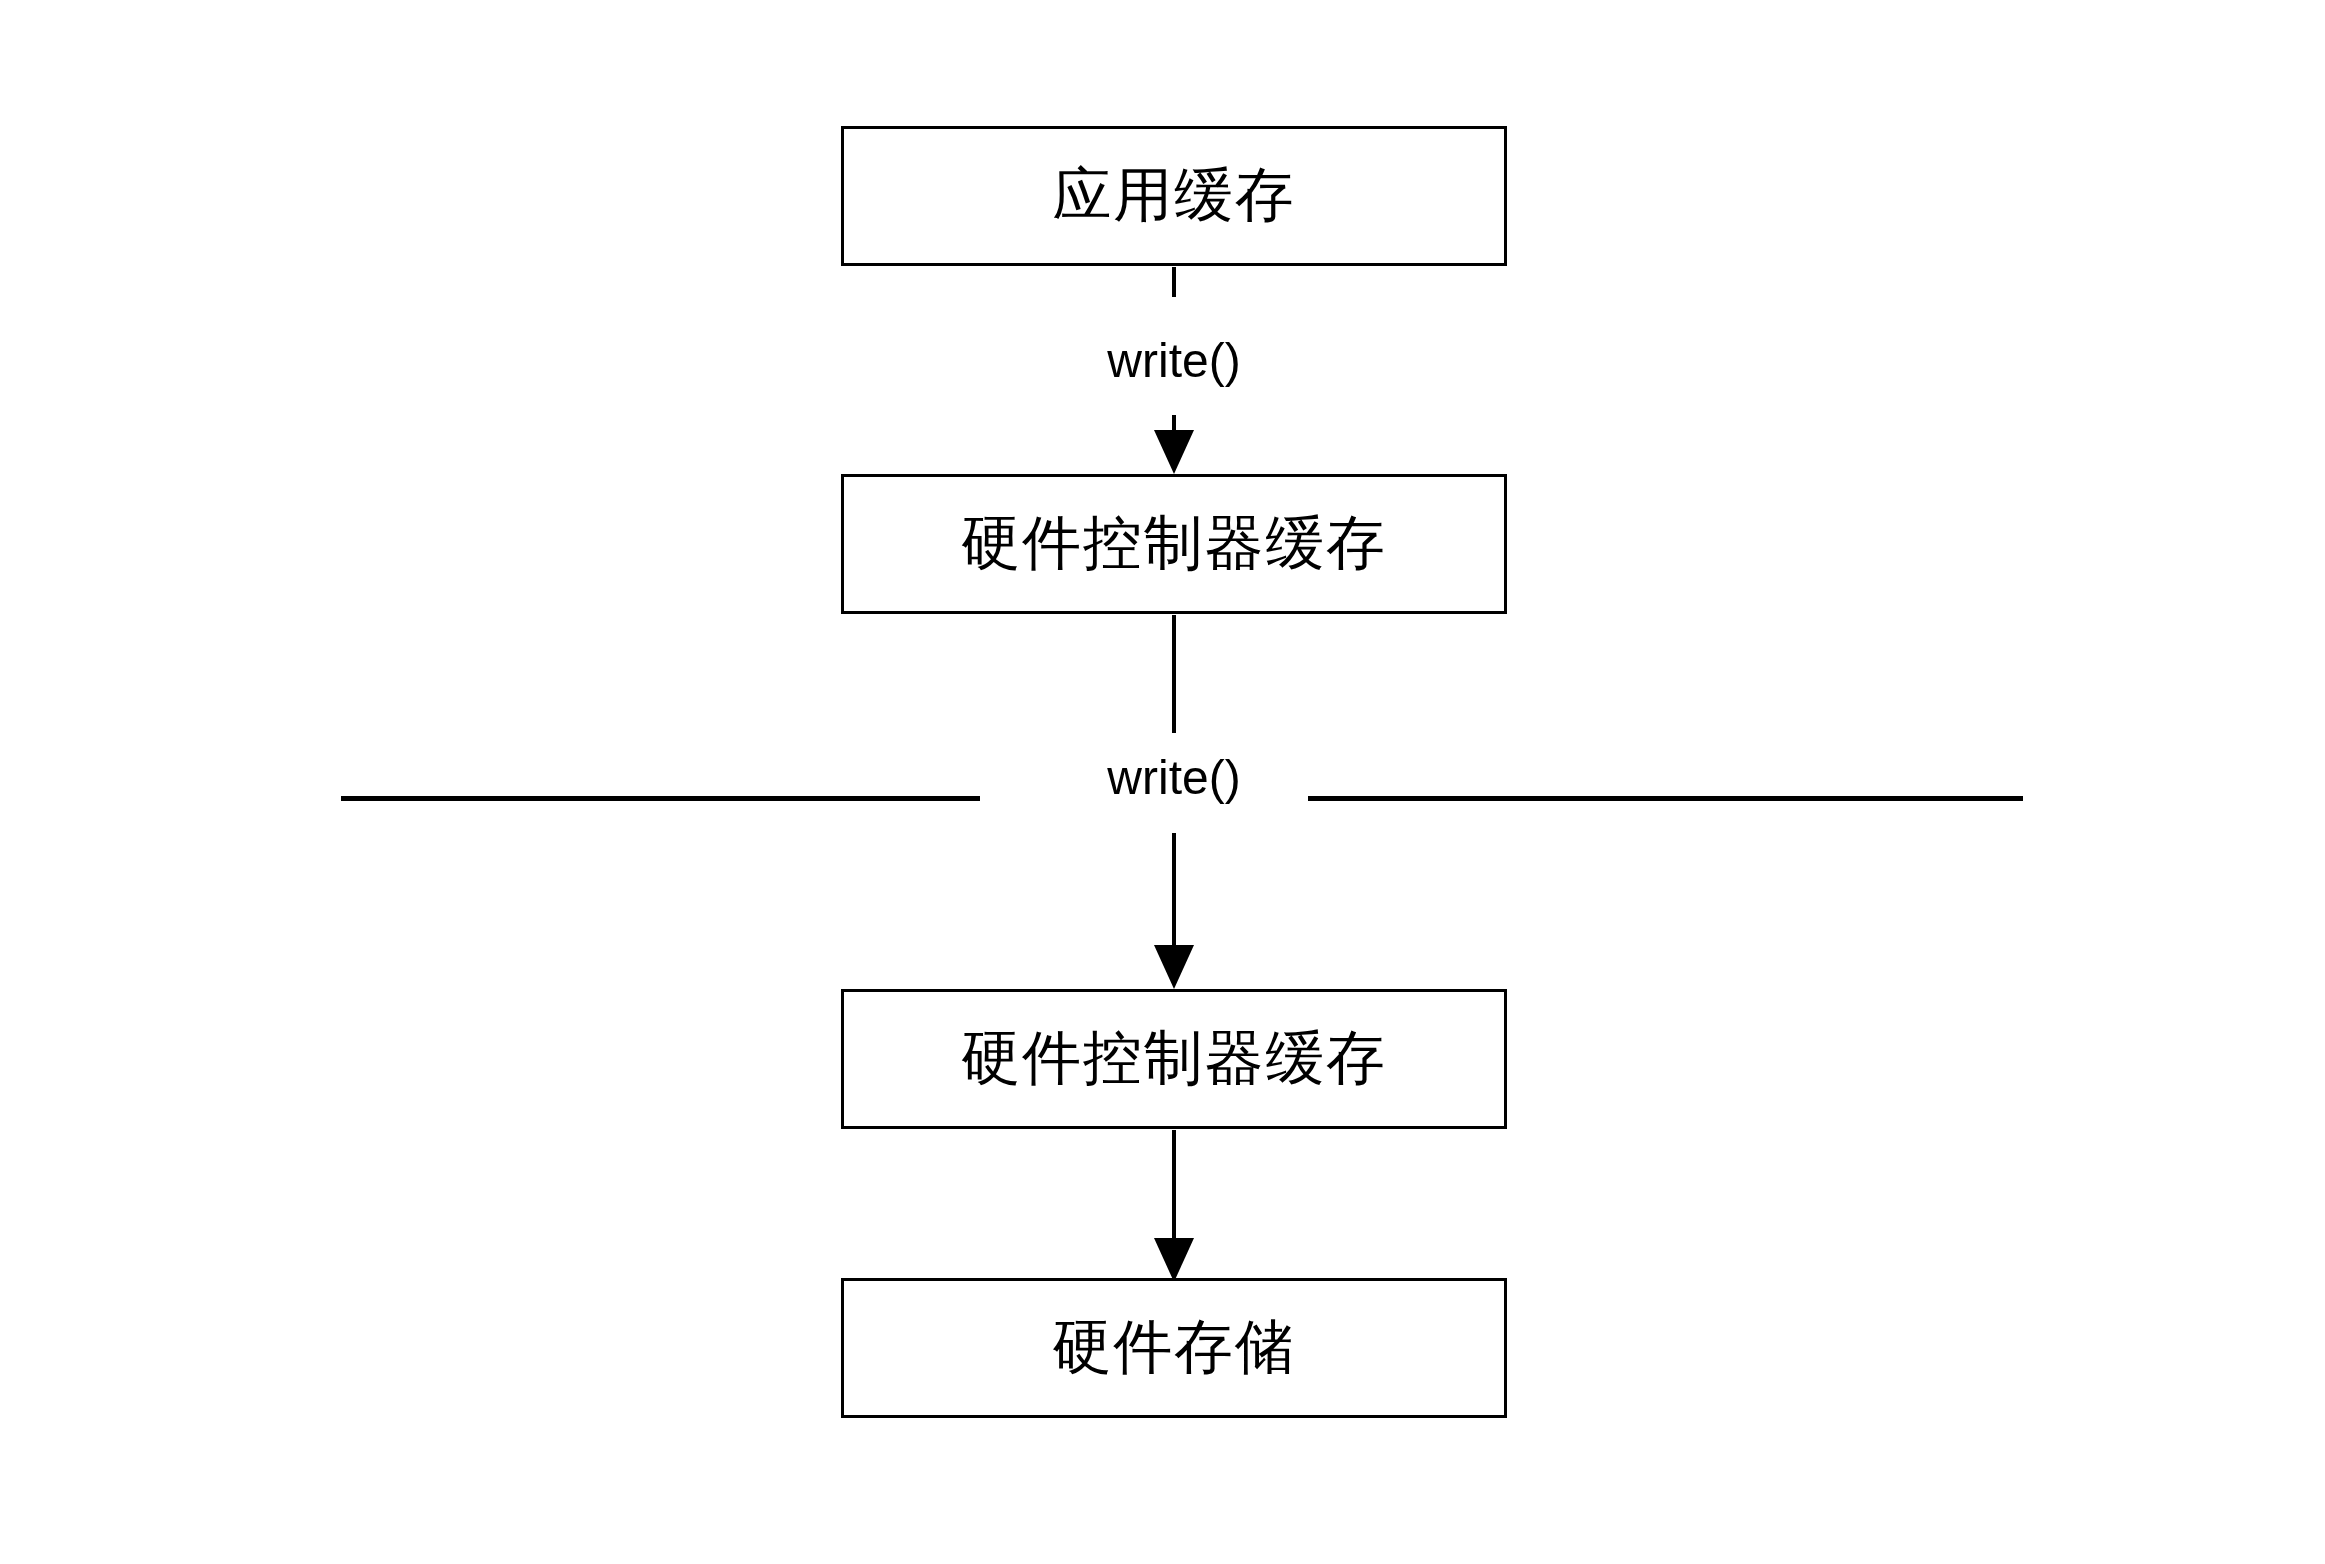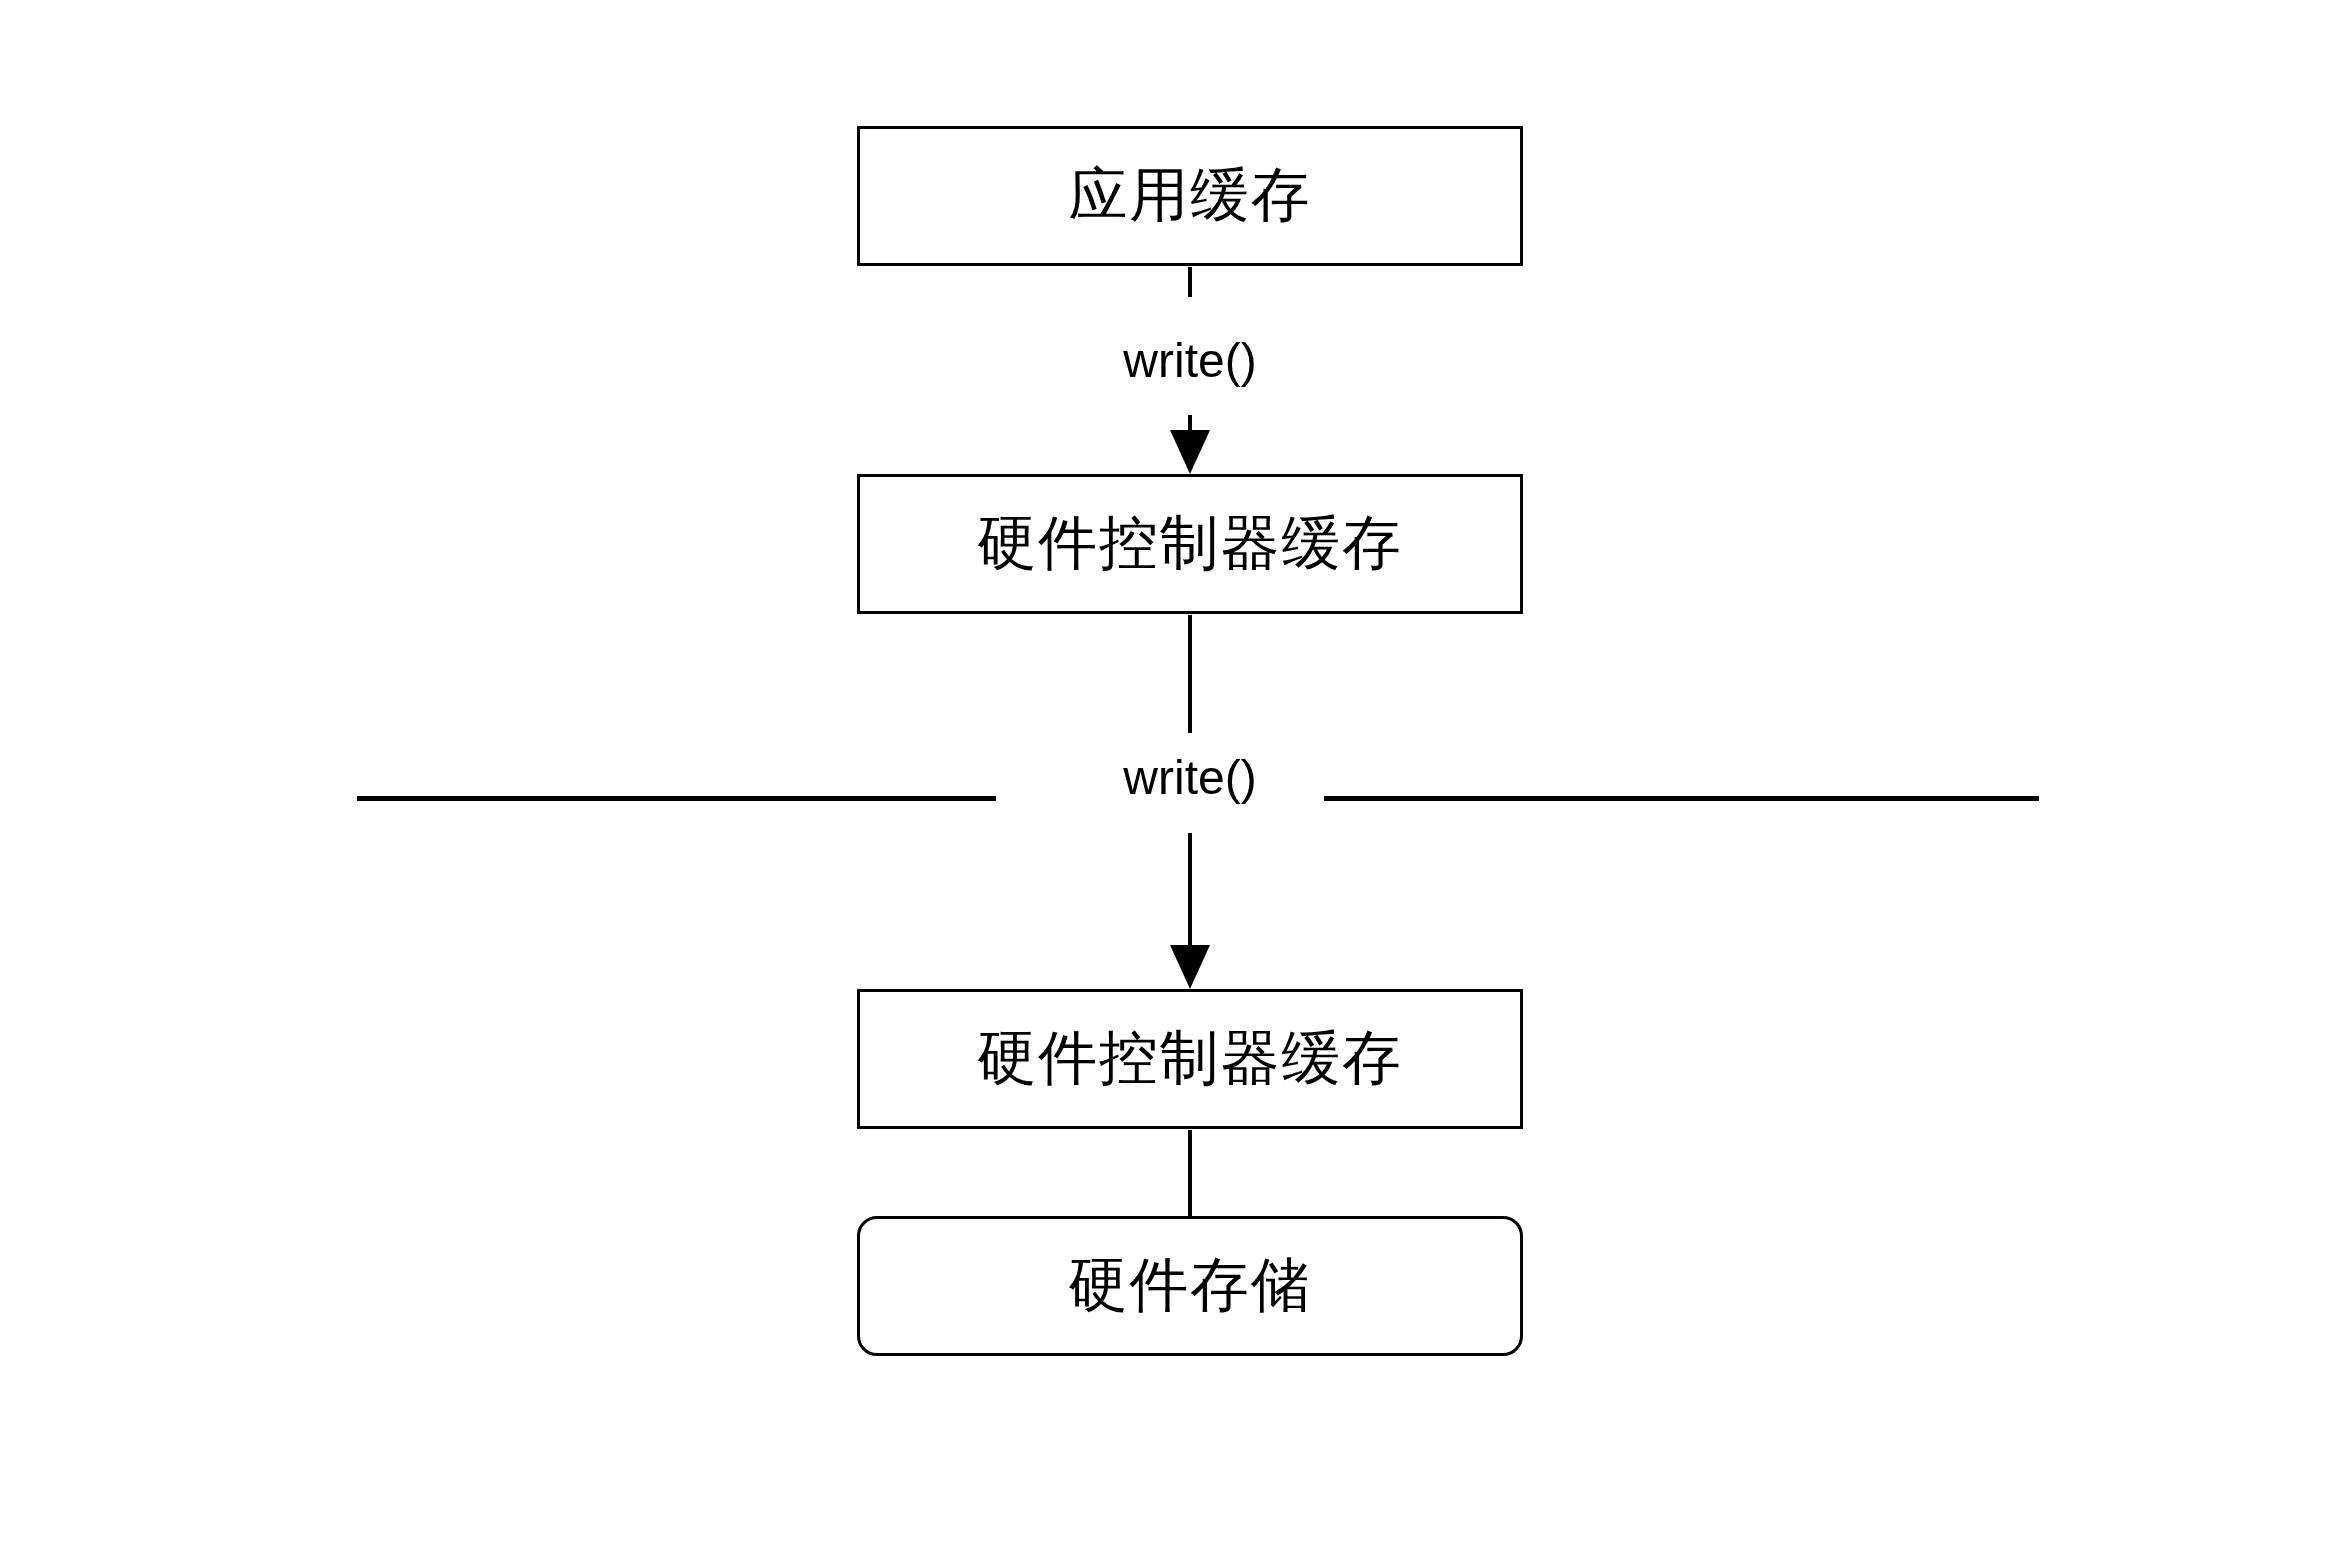--- a/index.html
+++ b/index.html
@@ -8,21 +8,20 @@
   }
   html,body{margin:0;padding:0;background:var(--bg);}
   .canvas{
     position:relative;
     width:2200px;
     height:1564px;
     background:var(--bg);
     font-family:"Liberation Sans","DejaVu Sans",sans-serif;
     color:var(--stroke);
     overflow:hidden;
-    margin-left:16px;
   }
   .node{
     position:absolute;
     left:841px;
     width:666px;
     height:140px;
     box-sizing:border-box;
     border:3.7px solid var(--stroke);
     background:var(--bg);
     display:flex;
@@ -60,21 +59,21 @@
   }
   .hline{
     position:absolute;
     height:4.6px;
     background:var(--stroke);
   }
   
   #box-1{top:126px;}
   #box-2{top:474px;}
   #box-3{top:989px;text-align:right;}
-  #box-4{top:1216px;border-radius:20px;}
+  #box-4{top:1278px;}
   #conn-1{top:267px;height:30px;}
   #write-label{top:321px;}
   #stem-2{top:415px;height:16.6px;}
   #arrow-1{top:430px;}
   #conn-2{top:615px;height:118px;}
   #fsync-label{top:738px;}
   #hline-left{top:796px;left:341px;width:697px;}
   #hline-right{top:796px;left:1308px;width:715px;}
   #conn-3{top:833px;height:113px;}
   #arrow-2{top:945px;}

